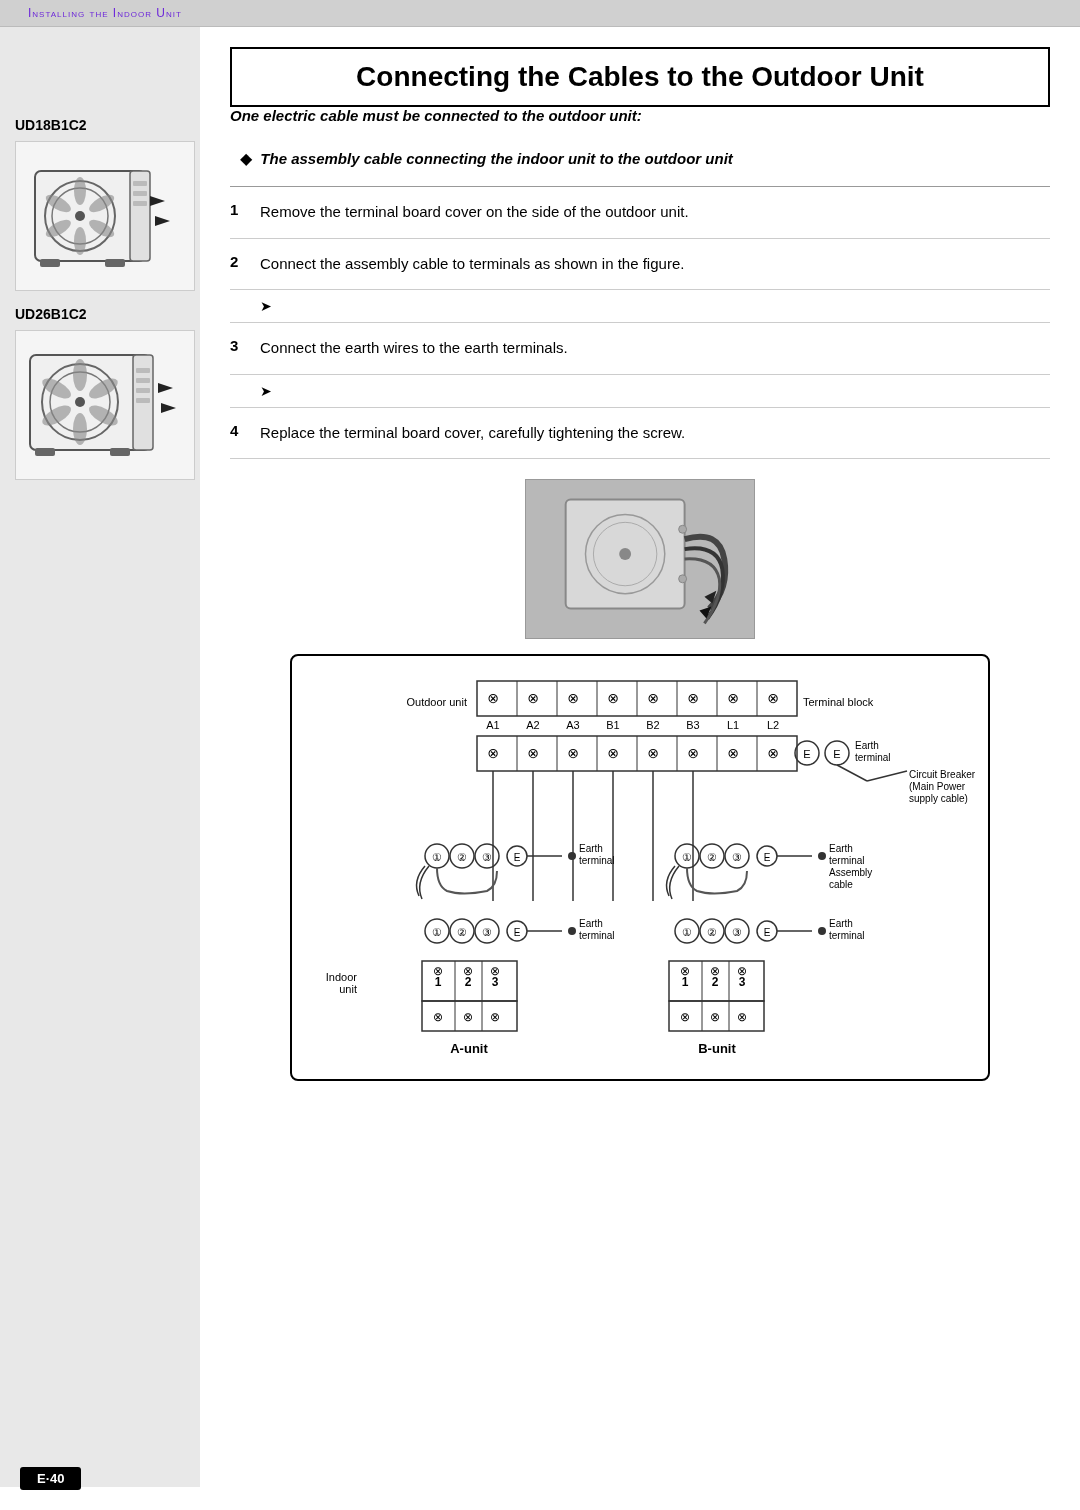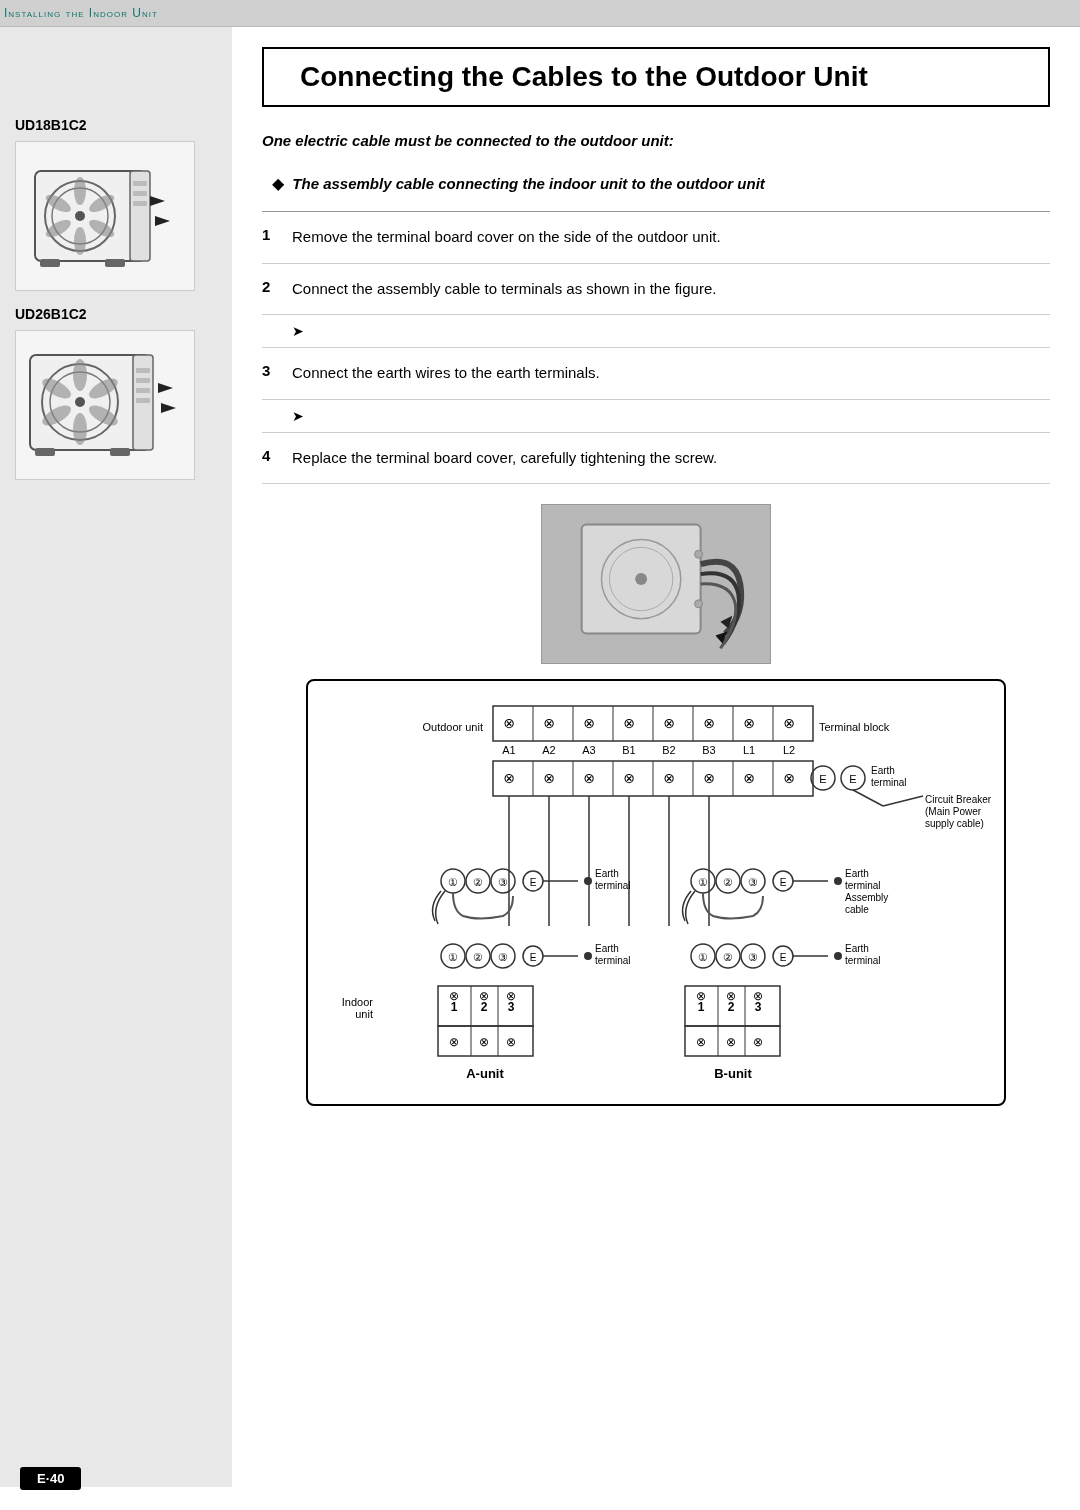--- a/index.html
+++ b/index.html
@@ -9,55 +9,54 @@
       font-family: Arial, sans-serif;
       font-size: 15px;
       background: #fff;
       color: #000;
       position: relative;
     }
 
     
     .breadcrumb {
       background: #d0d0d0;
-      padding: 6px 4px;
+      padding: 6px 28px;
       font-size: 12px;
       font-variant: small-caps;
       letter-spacing: 1px;
-      color: #0f766e;
+      color: #6d28d9;
       border-bottom: 1px solid #bbb;
     }
 
     
     .page-container {
       display: flex;
       width: 100%;
       min-height: 1460px;
     }
 
     
     .sidebar {
-      width: 232px;
+      width: 200px;
       background: #e8e8e8;
       padding: 20px 15px;
       flex-shrink: 0;
     }
 
     
     .main-content {
       flex: 1;
       padding: 20px 30px 20px 30px;
     }
 
     
     .page-title-box {
       border: 2px solid #000;
-      text-align: left;
+      text-align: center;
       padding: 12px 36px;
-      margin-bottom: 25px;
     }
     .page-title-box h1 {
       font-size: 28px;
       font-weight: bold;
       color: #000;
     }
 
     
     .intro-note {
       font-weight: bold;

